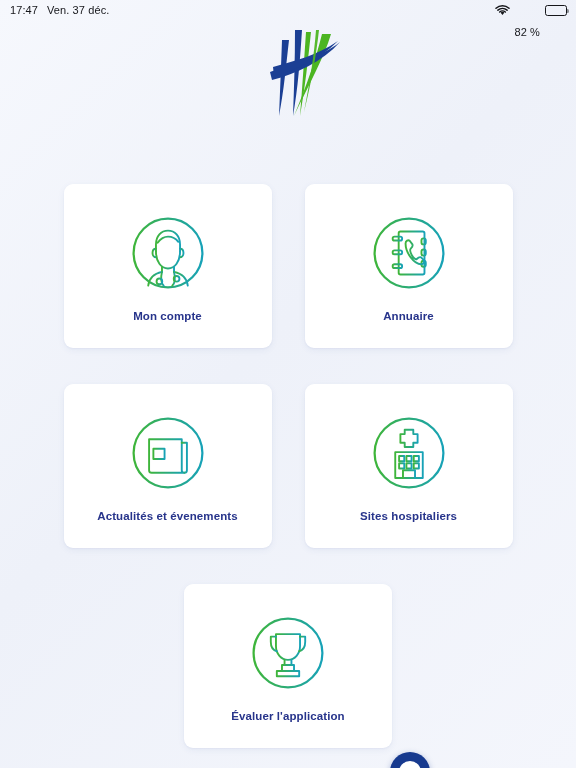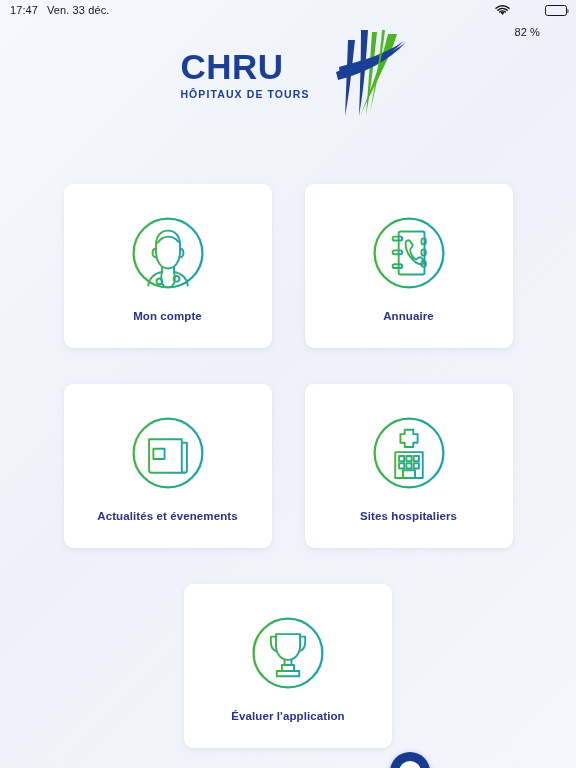--- a/index.html
+++ b/index.html
@@ -158,42 +158,38 @@
     border-radius: 50%;
     background: #ffffff;
   }
 </style>
 </head>
 <body>
 
 <div class="statusbar">
   <div class="sb-left">
     <span class="sb-time">17:47</span>
-    <span class="sb-date">Ven. 33 déc.</span>
+    <span class="sb-date">Ven. 37 déc.</span>
   </div>
   <div class="sb-right">
     <span>
       <svg class="wifi-ico" width="15" height="11" viewBox="0 0 15 11">
         <path d="M7.5 9.9 L5.55 7.6 A3.2 3.2 0 0 1 9.45 7.6 Z" fill="#15161a"></path>
         <path d="M2.9 5.2 A7.2 7.2 0 0 1 12.1 5.2" stroke="#15161a" stroke-width="1.5" fill="none" stroke-linecap="round"></path>
         <path d="M4.6 7.0 A4.7 4.7 0 0 1 10.4 7.0" stroke="#15161a" stroke-width="1.4" fill="none" stroke-linecap="round"></path>
         <path d="M1.0 3.2 A9.9 9.9 0 0 1 14.0 3.2" stroke="#15161a" stroke-width="1.5" fill="none" stroke-linecap="round"></path>
       </svg>
     </span>
     <span class="sb-pct">82 %</span>
     <span class="batt"><span class="batt-fill"></span></span>
   </div>
 </div>
 
 <div class="logo-wrap">
   <div class="logo">
-    <div class="logo-text">
-      <div class="logo-chru">CHRU</div>
-      <div class="logo-sub">HÔPITAUX DE TOURS</div>
-    </div>
     <span>
       <svg width="96" height="92" viewBox="0 0 96 92">
 
         <path d="M85 6 C78 30 62 58 48 88 C62 54 70 30 76 6 Z" fill="#4cb522"></path>
         <path d="M60 4 C58 34 56 62 54 88 C59 60 62 32 65 4 Z" fill="#4cb522"></path>
 
         <path d="M36 12 C35 40 34 64 33 88 C38 62 40 38 43 12 Z" fill="#1b3f94"></path>
         <path d="M49 2 C49 32 48 60 47 88 C52 60 54 32 56 2 Z" fill="#1b3f94"></path>
 
         <path d="M24 44 C46 36 74 30 94 14 C76 34 50 46 26 52 Z" fill="#1b3f94"></path>

